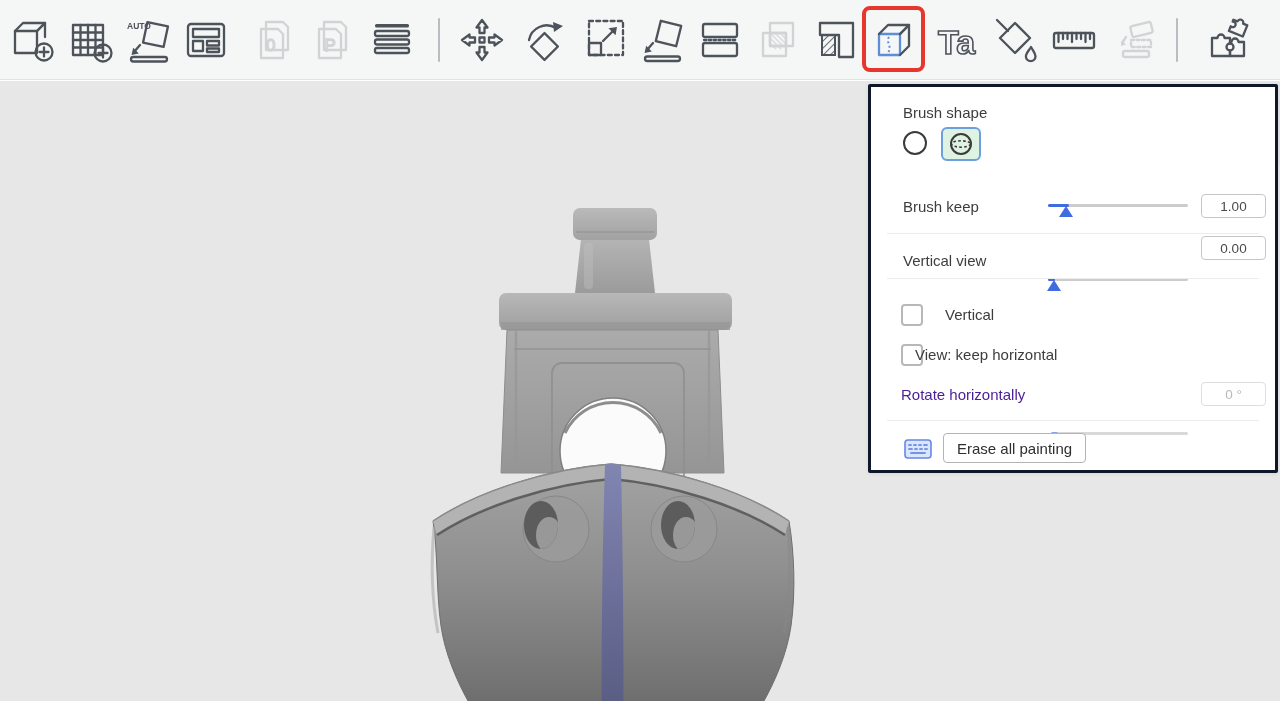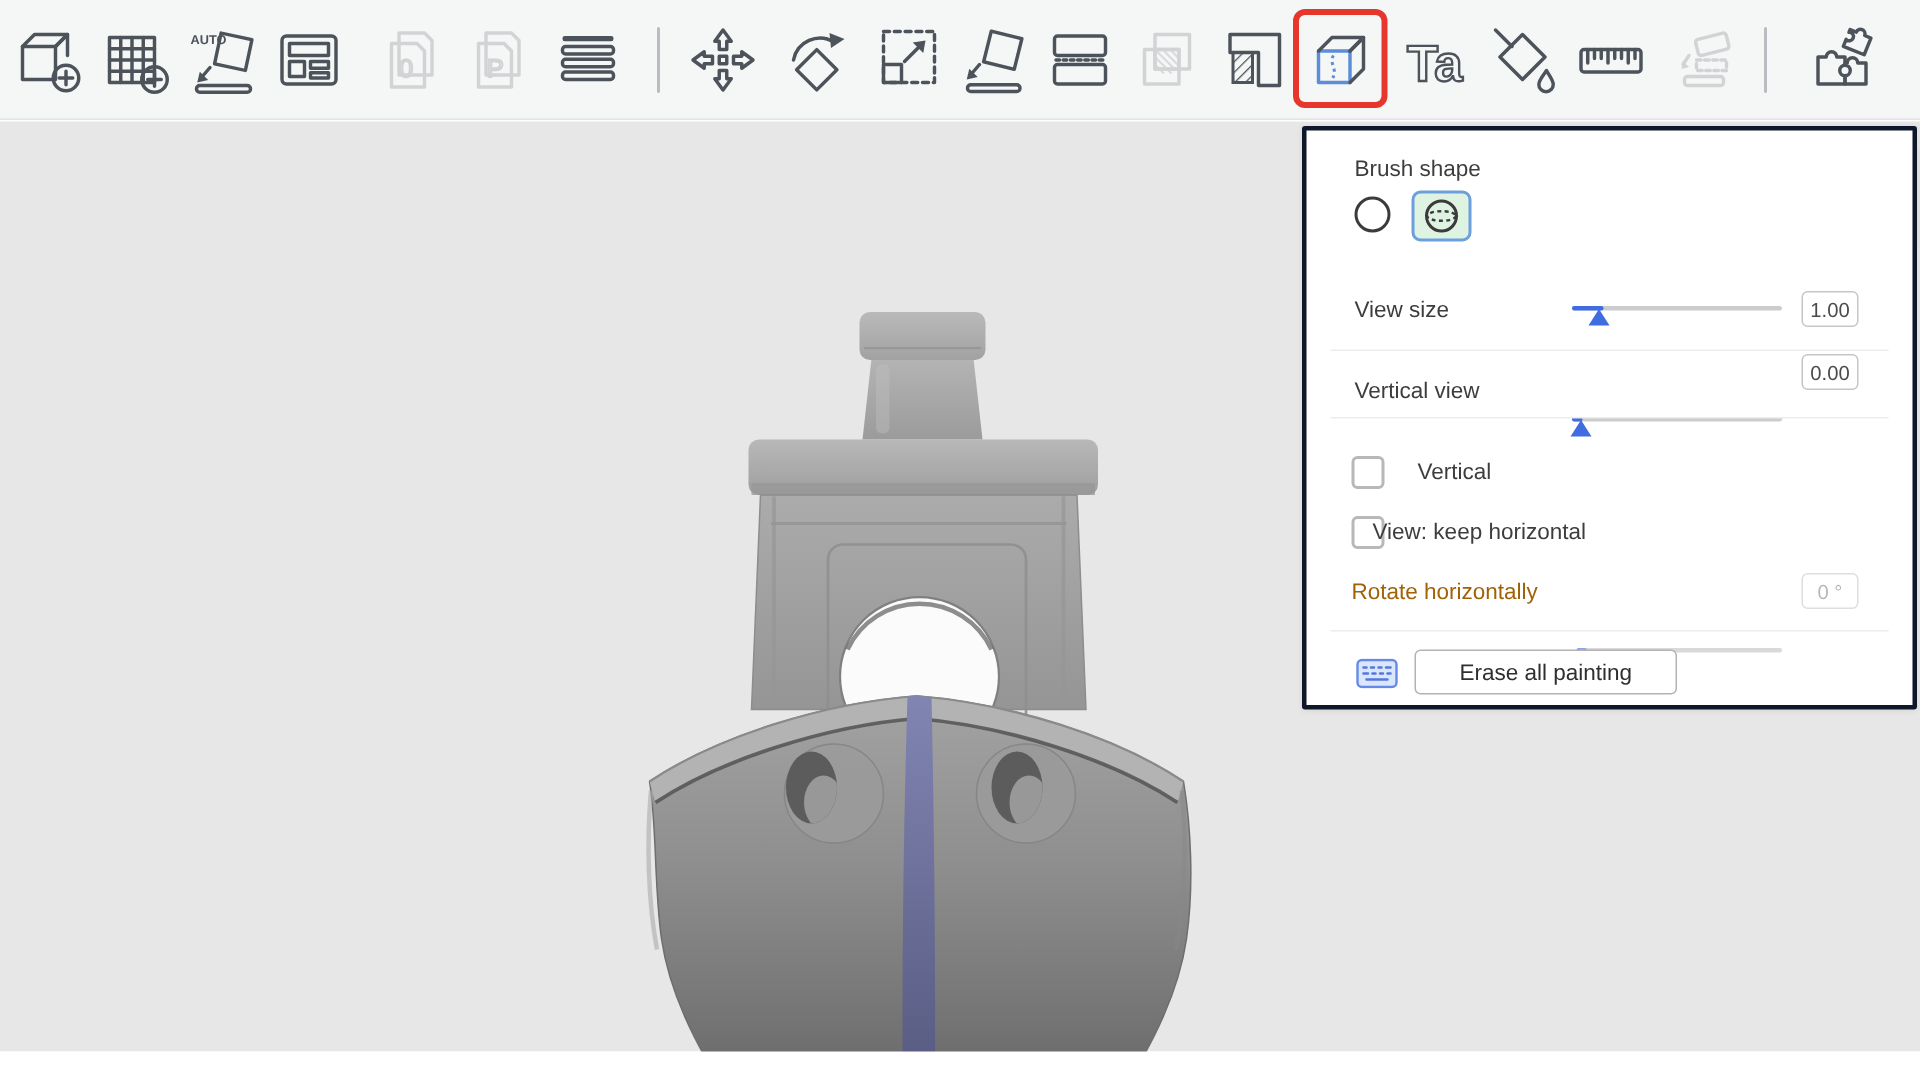--- a/index.html
+++ b/index.html
@@ -26,47 +26,47 @@
   .benchy { position:absolute; left:393px; top:120px; width:444px; height:582px; }
   .edge-tab { position:absolute; left:1262px; top:18px; width:18px; height:66px;
               background:#e3e3e3; border-radius:6px 0 0 6px; }
 
   
   .panel { position:absolute; left:868px; top:84px; width:410px; height:389px;
            background:#ffffff; border:3px solid #0f172a; border-radius:2px;
            box-shadow:0 1px 4px rgba(0,0,0,.07); z-index:6; font-size:15px; color:#3d3d3d; }
   .p-abs { position:absolute; }
   .p-label { white-space:nowrap; }
-  .p-label.dim { color:#a16207; }
+  .p-label.dim { color:#4c1d95; }
   .divider { position:absolute; left:16px; right:16px; height:1px; background:#ececec; }
 
   .brush-circle { width:24px; height:24px; border:2.5px solid #3b3b3b; border-radius:50%;
                   background:transparent; cursor:pointer; }
   .brush-sel { width:40px; height:34px; border:2px solid #6d9fdc; border-radius:6px;
                background:#def3e2; display:flex; align-items:center; justify-content:center; cursor:pointer; }
 
   .slider { position:relative; height:20px; cursor:pointer; }
   .slider .track { position:absolute; left:0; right:0; top:7px; height:3px; background:#cccccc; border-radius:2px; }
   .slider .fill  { position:absolute; left:0; top:7px; height:3px; background:#3f6ce0; border-radius:2px; }
   .slider .thumb { position:absolute; top:9px; width:0; height:0;
                    border-left:7px solid transparent; border-right:7px solid transparent;
                    border-bottom:11px solid #3f6ce0; }
   .slider.dis .track { background:#d9d9d9; }
   .slider.dis .fill  { background:#8aa4ee; }
   .slider.dis .thumb { border-bottom-color:#a7bdf3; }
 
-  .valbox { width:38px; height:24px; border:1px solid #c6c6c6; border-radius:4px;
+  .valbox { width:65px; height:24px; border:1px solid #c6c6c6; border-radius:4px;
             font-size:13.5px; color:#4a4a4a; display:flex; align-items:center; justify-content:center;
             background:#fff; }
   .valbox.dim { color:#b8b8b8; border-color:#dedede; }
 
   .cb { width:22px; height:22px; border:2px solid #b8b8b8; border-radius:4px; background:#fff;
         display:inline-block; cursor:pointer; }
 
-  .erase-btn { height:30px; padding:0 29px; border:1px solid #b3b3b3; border-radius:4px;
+  .erase-btn { height:30px; padding:0 13px; border:1px solid #b3b3b3; border-radius:4px;
                background:#fff; font-size:15px; color:#2f2f2f; display:flex; align-items:center;
                cursor:pointer; font-family:"Liberation Sans", sans-serif; }
   .kbd-ico { width:28px; height:20px; display:block; cursor:pointer; }
 </style>
 </head>
 <body>
 
 <div class="toolbar">
 
   <span class="tb">
@@ -359,21 +359,21 @@
 
   <div class="p-abs brush-circle" style="left:32px; top:44px"></div>
 
   <div class="p-abs brush-sel" style="left:70px; top:40px">
     <svg width="26" height="26" viewBox="0 0 26 26">
       <circle cx="13" cy="13" r="10" fill="none" stroke="#3b3b3b" stroke-width="2"></circle>
       <ellipse cx="13" cy="13" rx="9.5" ry="3.2" fill="none" stroke="#3b3b3b" stroke-width="1.6" stroke-dasharray="2.6 2.2"></ellipse>
     </svg>
   </div>
 
-  <div class="p-abs p-label" style="left:32px; top:111px">View size</div>
+  <div class="p-abs p-label" style="left:32px; top:111px">Brush keep</div>
   <div class="p-abs slider" style="left:177px; top:110px; width:140px">
     <div class="track"></div>
     <div class="fill" style="width:15%"></div>
     <div class="thumb" style="left:calc(13% - 7px)"></div>
   </div>
   <div class="p-abs valbox" style="left:330px; top:107px">1.00</div>
 
   <div class="divider" style="top:146px"></div>
 
   <div class="p-abs p-label" style="left:32px; top:165px">Vertical view</div>

